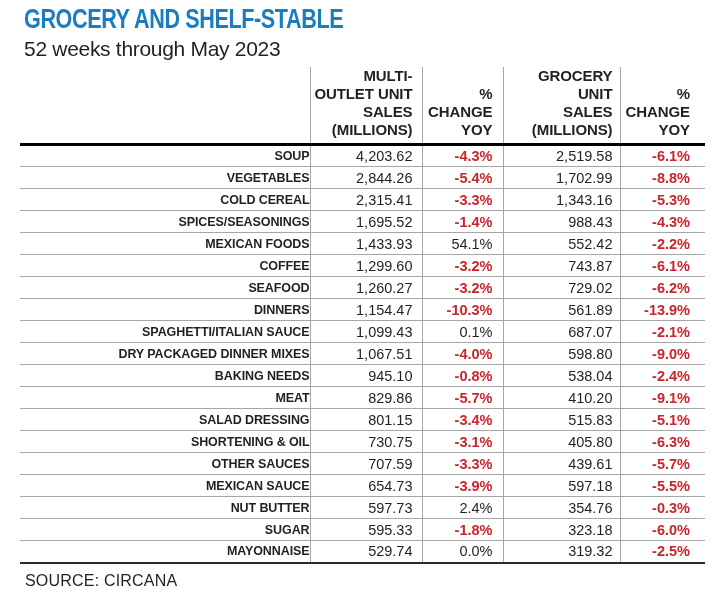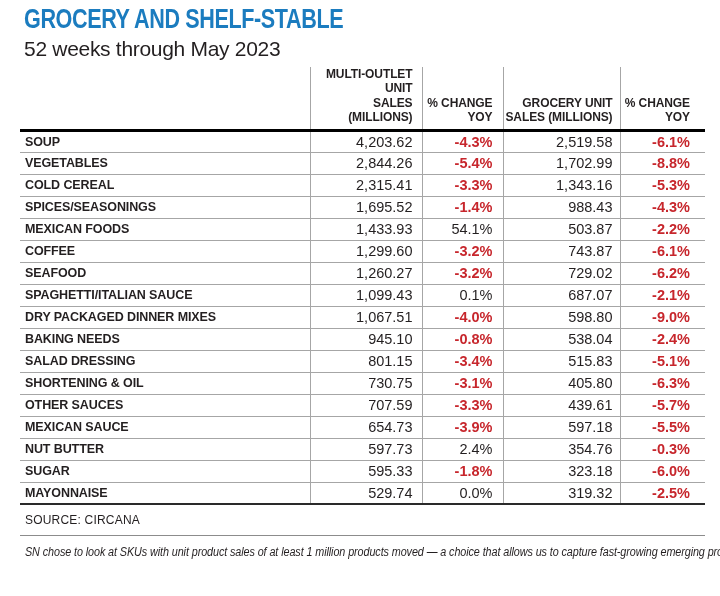--- a/index.html
+++ b/index.html
@@ -41,21 +41,21 @@
   table.data {
     border-collapse: collapse;
     table-layout: fixed;
     width: 685px;
     margin: 7px 0 0 20px;
   }
   thead th {
     height: 36px;
     vertical-align: bottom;
     text-align: right;
-    font-size: 12px;
+    font-size: 15px;
     font-weight: bold;
     line-height: 1.2;
     letter-spacing: -0.1px;
     padding: 0 0 4px 0;
     border-bottom: 3px solid #000000;
   }
   .hl { display: block; }
   .bl { border-left: 1px solid var(--grid); }
 
   tbody td {
@@ -66,31 +66,31 @@
     vertical-align: middle;
     white-space: nowrap;
   }
   tbody tr:last-child td { border-bottom: 2px solid #2a2a2a; margin-left: 37px; }
 
   td.cat {
     font-size: 12.5px;
     font-weight: bold;
     letter-spacing: -0.1px;
     padding-left: 5px;
-    text-align: left;
+    text-align: right;
   }
   .pr1 { text-align: right; padding-right: 9px;  }
   .pr2 { text-align: right; padding-right: 10px; }
   .pr3 { text-align: right; padding-right: 7px;  }
   .pr4 { text-align: right; padding-right: 15px; }
   .neg { color: var(--red); font-weight: bold; }
 
   .source {
     margin: 9px 0 0 25px;
-    font-size: 12px;
+    font-size: 16px;
     letter-spacing: 0.2px;
     line-height: 1;
   }
   .rule {
     border: 0;
     border-top: 1px solid #8c8c8c;
     width: 685px;
     margin: 9px 0 0 20px;
   }
   .footnote {
@@ -166,38 +166,45 @@
           <td class="cat">SPICES/SEASONINGS</td>
           <td class="bl pr1">1,695.52</td>
           <td class="bl pr2 neg">-1.4%</td>
           <td class="bl pr3">988.43</td>
           <td class="bl pr4 neg">-4.3%</td>
         </tr>
         <tr>
           <td class="cat">MEXICAN FOODS</td>
           <td class="bl pr1">1,433.93</td>
           <td class="bl pr2">54.1%</td>
-          <td class="bl pr3">503.87</td>
+          <td class="bl pr3">552.42</td>
           <td class="bl pr4 neg">-2.2%</td>
         </tr>
         <tr>
           <td class="cat">COFFEE</td>
           <td class="bl pr1">1,299.60</td>
           <td class="bl pr2 neg">-3.2%</td>
           <td class="bl pr3">743.87</td>
           <td class="bl pr4 neg">-6.1%</td>
         </tr>
         <tr>
           <td class="cat">SEAFOOD</td>
           <td class="bl pr1">1,260.27</td>
           <td class="bl pr2 neg">-3.2%</td>
           <td class="bl pr3">729.02</td>
           <td class="bl pr4 neg">-6.2%</td>
         </tr>
         <tr>
+          <td class="cat">DINNERS</td>
+          <td class="bl pr1">1,154.47</td>
+          <td class="bl pr2 neg">-10.3%</td>
+          <td class="bl pr3">561.89</td>
+          <td class="bl pr4 neg">-13.9%</td>
+        </tr>
+        <tr>
           <td class="cat">SPAGHETTI/ITALIAN SAUCE</td>
           <td class="bl pr1">1,099.43</td>
           <td class="bl pr2">0.1%</td>
           <td class="bl pr3">687.07</td>
           <td class="bl pr4 neg">-2.1%</td>
         </tr>
         <tr>
           <td class="cat">DRY PACKAGED DINNER MIXES</td>
           <td class="bl pr1">1,067.51</td>
           <td class="bl pr2 neg">-4.0%</td>
@@ -205,20 +212,27 @@
           <td class="bl pr4 neg">-9.0%</td>
         </tr>
         <tr>
           <td class="cat">BAKING NEEDS</td>
           <td class="bl pr1">945.10</td>
           <td class="bl pr2 neg">-0.8%</td>
           <td class="bl pr3">538.04</td>
           <td class="bl pr4 neg">-2.4%</td>
         </tr>
         <tr>
+          <td class="cat">MEAT</td>
+          <td class="bl pr1">829.86</td>
+          <td class="bl pr2 neg">-5.7%</td>
+          <td class="bl pr3">410.20</td>
+          <td class="bl pr4 neg">-9.1%</td>
+        </tr>
+        <tr>
           <td class="cat">SALAD DRESSING</td>
           <td class="bl pr1">801.15</td>
           <td class="bl pr2 neg">-3.4%</td>
           <td class="bl pr3">515.83</td>
           <td class="bl pr4 neg">-5.1%</td>
         </tr>
         <tr>
           <td class="cat">SHORTENING &amp; OIL</td>
           <td class="bl pr1">730.75</td>
           <td class="bl pr2 neg">-3.1%</td>

